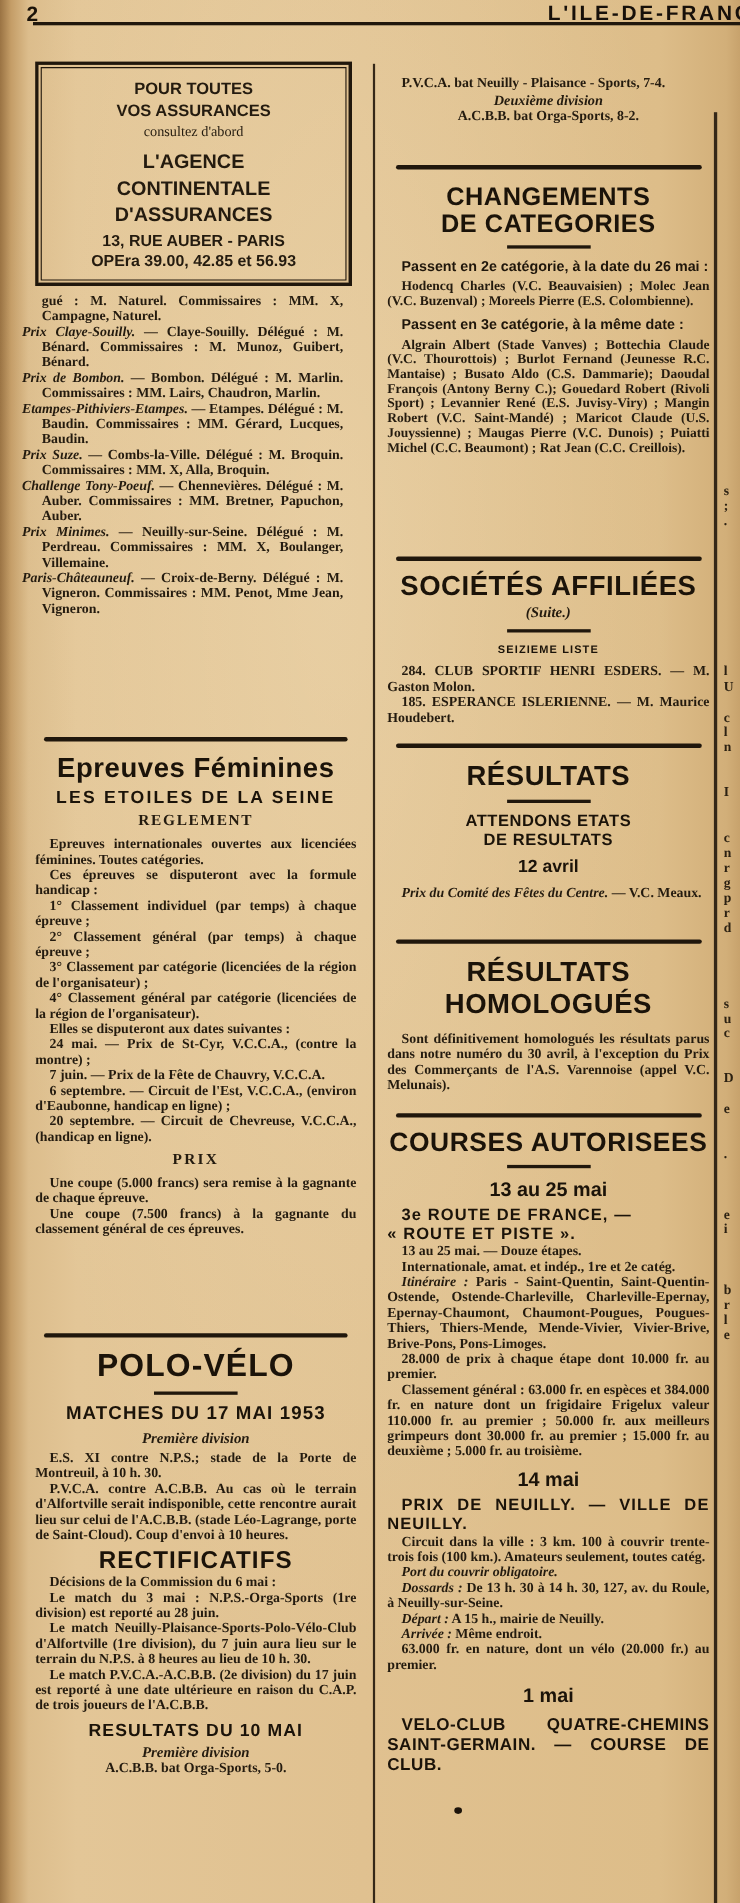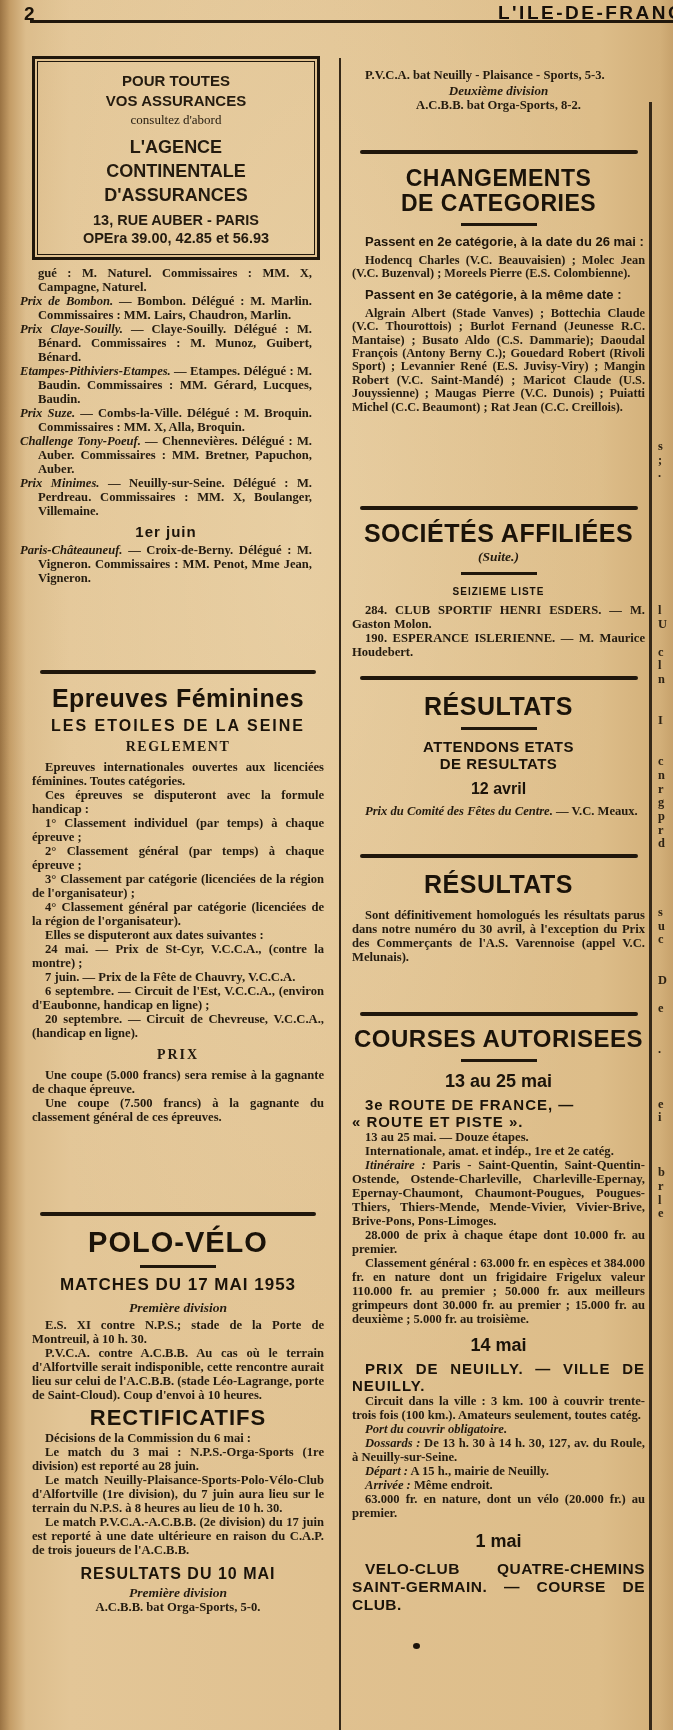--- a/index.html
+++ b/index.html
@@ -54,27 +54,26 @@
     <div style="font-size:13px;font-weight:400;line-height:18px;">consultez  d'abord</div>
     <div class="sans" style="font-size:18px;font-weight:700;line-height:24px;margin-top:6px;">L'AGENCE</div>
     <div class="sans" style="font-size:18px;font-weight:700;line-height:24px;">CONTINENTALE</div>
     <div class="sans" style="font-size:18px;font-weight:700;line-height:24px;">D'ASSURANCES</div>
     <div class="sans" style="font-size:14.5px;font-weight:700;line-height:18px;margin-top:4px;">13, RUE AUBER - PARIS</div>
     <div class="sans" style="font-size:14.5px;font-weight:700;line-height:18px;">OPEra 39.00, 42.85 et 56.93</div>
   </div>
 
   <div class="abs" style="left:20px;top:266px;width:292px;">
     <p class="cont">gué : M. Naturel. Commissaires : MM. X, Campagne, Naturel.</p>
+    <p class="hang"><span class="it">Prix Claye-Souilly.</span><span> — Claye-Souilly. Délégué : M. Bénard. Commissaires : M. Munoz, Guibert, Bénard.</span></p>
     <p class="hang"><span class="it">Prix de Bombon.</span><span> — Bombon. Délégué : M. Marlin. Commissaires : MM. Lairs, Chaudron, Marlin.</span></p>
-    <p class="hang"><span class="it">Prix Claye-Souilly.</span><span> — Claye-Souilly. Délégué : M. Bénard. Commissaires : M. Munoz, Guibert, Bénard.</span></p>
     <p class="hang"><span class="it">Etampes-Pithiviers-Etampes.</span><span> — Etampes. Délégué : M. Baudin. Commissaires : MM. Gérard, Lucques, Baudin.</span></p>
     <p class="hang"><span class="it">Prix Suze.</span><span> — Combs-la-Ville. Délégué : M. Broquin. Commissaires : MM. X, Alla, Broquin.</span></p>
     <p class="hang"><span class="it">Challenge Tony-Poeuf.</span><span> — Chennevières. Délégué : M. Auber. Commissaires : MM. Bretner, Papuchon, Auber.</span></p>
     <p class="hang"><span class="it">Prix Minimes.</span><span> — Neuilly-sur-Seine. Délégué : M. Perdreau. Commissaires : MM. X, Boulanger, Villemaine.</span></p>
-    <div class="subhead" style="font-size:15px;margin:5px 0 3px 0;">1er juin</div>
     <p class="hang"><span class="it">Paris-Châteauneuf.</span><span> — Croix-de-Berny. Délégué : M. Vigneron. Commissaires : MM. Penot, Mme Jean, Vigneron.</span></p>
   </div>
 
   <div class="abs rule" style="left:40px;top:670px;width:276px;"></div>
 
   <div class="abs" style="left:32px;top:684px;width:292px;">
     <div class="h-big" style="font-size:25px;line-height:28px;">Epreuves Féminines</div>
     <div class="subhead" style="font-size:16px;line-height:20px;margin-top:4px;letter-spacing:2px;">LES ETOILES DE LA SEINE</div>
     <div class="ctr" style="font-weight:700;font-size:14px;line-height:18px;letter-spacing:1.5px;margin:2px 0 4px 0;">REGLEMENT</div>
     <p class="ind">Epreuves internationales ouvertes aux licenciées féminines. Toutes catégories.</p>
@@ -106,21 +105,21 @@
     <p class="ind">Décisions de la Commission du 6 mai :</p>
     <p class="ind">Le match du 3 mai : N.P.S.-Orga-Sports (1re division) est reporté au 28 juin.</p>
     <p class="ind">Le match Neuilly-Plaisance-Sports-Polo-Vélo-Club d'Alfortville (1re division), du 7 juin aura lieu sur le terrain du N.P.S. à 8 heures au lieu de 10 h. 30.</p>
     <p class="ind">Le match P.V.C.A.-A.C.B.B. (2e division) du 17 juin est reporté à une date ultérieure en raison du C.A.P. de trois joueurs de l'A.C.B.B.</p>
     <div class="subhead" style="font-size:16px;line-height:20px;margin:7px 0 2px 0;letter-spacing:1px;">RESULTATS DU 10 MAI</div>
     <p class="itcenter" style="font-size:13.5px;">Première division</p>
     <p class="ctr" style="text-align:center;">A.C.B.B. bat Orga-Sports, 5-0.</p>
   </div>
 
   <div class="abs" style="left:352px;top:68px;width:293px;">
-    <p class="ind" style="line-height:15px;">P.V.C.A. bat Neuilly - Plaisance - Sports, 5-3.</p>
+    <p class="ind" style="line-height:15px;">P.V.C.A. bat Neuilly - Plaisance - Sports, 7-4.</p>
     <p class="itcenter" style="line-height:15px;font-size:13px;">Deuxième division</p>
     <p class="ctr" style="text-align:center;line-height:15px;">A.C.B.B. bat Orga-Sports, 8-2.</p>
   </div>
 
   <div class="abs rule" style="left:360px;top:150px;width:278px;"></div>
 
   <div class="abs" style="left:352px;top:166px;width:293px;">
     <div class="h-big" style="font-size:23px;line-height:25px;">CHANGEMENTS</div>
     <div class="h-big" style="font-size:23px;line-height:25px;">DE CATEGORIES</div>
     <div class="subrule"></div>
@@ -131,38 +130,39 @@
   </div>
 
   <div class="abs rule" style="left:360px;top:506px;width:278px;"></div>
 
   <div class="abs" style="left:352px;top:519px;width:293px;">
     <div class="h-big" style="font-size:25px;line-height:28px;">SOCIÉTÉS AFFILIÉES</div>
     <p class="itcenter" style="font-size:13.5px;line-height:16px;margin-top:2px;">(Suite.)</p>
     <div class="subrule"></div>
     <div class="subhead" style="font-size:10px;line-height:18px;margin:8px 0 2px 0;letter-spacing:1px;">SEIZIEME LISTE</div>
     <p class="ind">284. CLUB SPORTIF HENRI ESDERS. — M. Gaston Molon.</p>
-    <p class="ind">190. ESPERANCE ISLERIENNE. — M. Maurice Houdebert.</p>
+    <p class="ind">185. ESPERANCE ISLERIENNE. — M. Maurice Houdebert.</p>
   </div>
 
   <div class="abs rule" style="left:360px;top:676px;width:278px;"></div>
 
   <div class="abs" style="left:352px;top:692px;width:293px;">
     <div class="h-big" style="font-size:25px;line-height:28px;">RÉSULTATS</div>
     <div class="subrule"></div>
     <div class="subhead" style="font-size:15px;line-height:17px;margin-top:8px;letter-spacing:.5px;">ATTENDONS ETATS</div>
     <div class="subhead" style="font-size:15px;line-height:17px;letter-spacing:.5px;">DE RESULTATS</div>
     <div class="datehead" style="font-size:16px;line-height:20px;margin-top:7px;">12 avril</div>
     <p class="ind" style="margin-top:5px;"><span class="it">Prix du Comité des Fêtes du Centre.</span><span> — V.C. Meaux.</span></p>
   </div>
 
   <div class="abs rule" style="left:360px;top:854px;width:278px;"></div>
 
   <div class="abs" style="left:352px;top:870px;width:293px;">
     <div class="h-big" style="font-size:25px;line-height:29px;">RÉSULTATS</div>
+    <div class="h-big" style="font-size:25px;line-height:29px;">HOMOLOGUÉS</div>
     <p class="ind" style="margin-top:9px;">Sont définitivement homologués les résultats parus dans notre numéro du 30 avril, à l'exception du Prix des Commerçants de l'A.S. Varennoise (appel V.C. Melunais).</p>
   </div>
 
   <div class="abs rule" style="left:360px;top:1012px;width:278px;"></div>
 
   <div class="abs" style="left:352px;top:1026px;width:293px;">
     <div class="h-big" style="font-size:24px;line-height:26px;">COURSES AUTORISEES</div>
     <div class="subrule"></div>
     <div class="datehead" style="margin-top:8px;line-height:22px;">13 au 25 mai</div>
     <div class="sans" style="font-weight:700;font-size:15px;line-height:17px;letter-spacing:1px;text-indent:13px;margin-top:4px;color:#1b1309;">3e ROUTE DE FRANCE, —</div>

